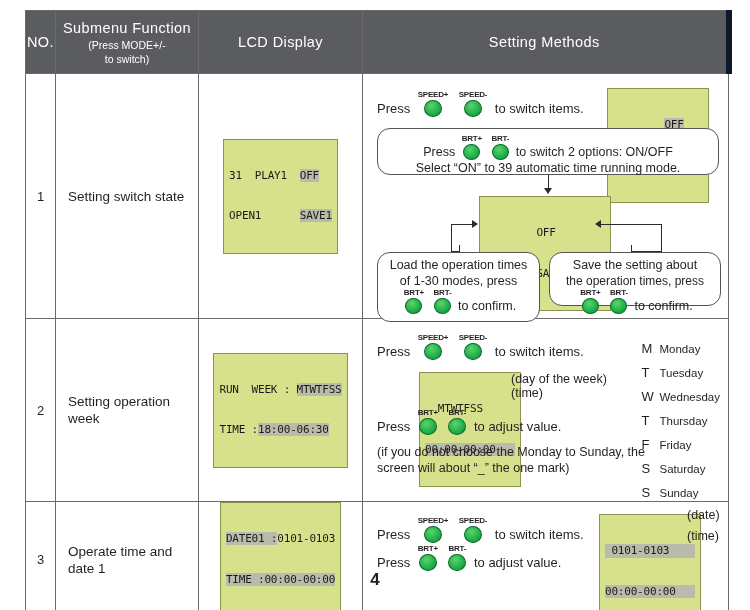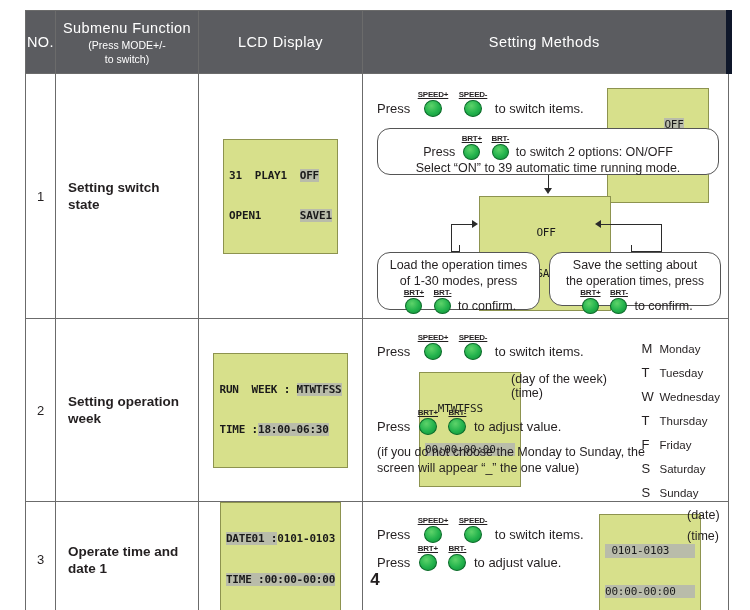--- a/index.html
+++ b/index.html
@@ -56,23 +56,22 @@
   .col-set   { width: 366px; }
 
   td.no-cell {
     text-align: center;
     font-size: 13px;
   }
   td.fn-cell {
     font-size: 13.5px;
     padding: 0 6px 0 12px;
     line-height: 17px;
-    font-weight: bold;
-  }
-  td.lcd-cell { text-align: center; font-weight: bold; }
+  }
+  td.lcd-cell { text-align: center; }
   td.set-cell { padding: 6px 4px 6px 8px; }
 
   
   .lcd {
     display: inline-block;
     background: #d7e08b;
     border: 1px solid #8d934f;
     font-family: "DejaVu Sans Mono", monospace;
     font-size: 11px;
     line-height: 13.5px;
@@ -84,21 +83,20 @@
   }
   .lcd .hl { background: #b9bcaa; }
   .lcd-row { white-space: pre; }
 
   
   .btn-wrap {
     display: inline-block;
     text-align: left;
     vertical-align: bottom;
     margin: 0 3px;
-    text-decoration: underline;
   }
   .btn-lbl {
     display: block;
     font-size: 8px;
     font-weight: bold;
     line-height: 9px;
     letter-spacing: -0.2px;
     white-space: nowrap;
   }
   .btn-dot {
@@ -269,21 +267,21 @@
             <div class="line hline" style="left:80px;top:171px;width:8px;"></div>
 
             <div class="arrow-left" style="left:224px;top:140px;"></div>
             <div class="line hline" style="left:229px;top:144px;width:62px;"></div>
             <div class="line vline" style="left:290px;top:144px;height:28px;"></div>
 
             <div class="line vline" style="left:88px;top:165px;height:8px;"></div>
             <div class="line vline" style="left:260px;top:165px;height:8px;"></div>
             <div class="line hline" style="left:260px;top:171px;width:31px;"></div>
 
-            <div class="round-box" style="left:6px;top:172px;width:163px;height:58px;padding-top:4px;">
+            <div class="round-box" style="left:6px;top:172px;width:163px;height:70px;padding-top:4px;">
               <div style="font-size:12.5px">Load the operation times</div>
               <div style="font-size:12.5px">of 1-30 modes, press</div>
               <div style="margin-top:-1px">
                 <span class="btn-wrap">
                   <span class="btn-lbl">BRT+</span>
                   <span class="btn-dot small"></span>
                 </span>
                 <span class="btn-wrap">
                   <span class="btn-lbl">BRT-</span>
                   <span class="btn-dot small"></span>
@@ -351,21 +349,21 @@
                 <span class="btn-dot"></span>
               </span>
               <span class="btn-wrap">
                 <span class="btn-lbl">BRT-</span>
                 <span class="btn-dot"></span>
               </span>
               <span class="inline-txt">to adjust value.</span>
             </div>
 
             <div style="position:absolute;left:6px;top:120px;font-size:12.5px;">(if you do not choose the Monday to Sunday, the</div>
-            <div style="position:absolute;left:6px;top:136px;font-size:12.5px;">screen will appear “_” the one value)</div>
+            <div style="position:absolute;left:6px;top:136px;font-size:12.5px;">screen will about “_” the one mark)</div>
 
             <div class="weekday-list">
               <div><span class="wd-k">M</span><span>Monday</span></div>
               <div><span class="wd-k">T</span><span>Tuesday</span></div>
               <div><span class="wd-k">W</span><span>Wednesday</span></div>
               <div><span class="wd-k">T</span><span>Thursday</span></div>
               <div><span class="wd-k">F</span><span>Friday</span></div>
               <div><span class="wd-k">S</span><span>Saturday</span></div>
               <div><span class="wd-k">S</span><span>Sunday</span></div>
             </div>

